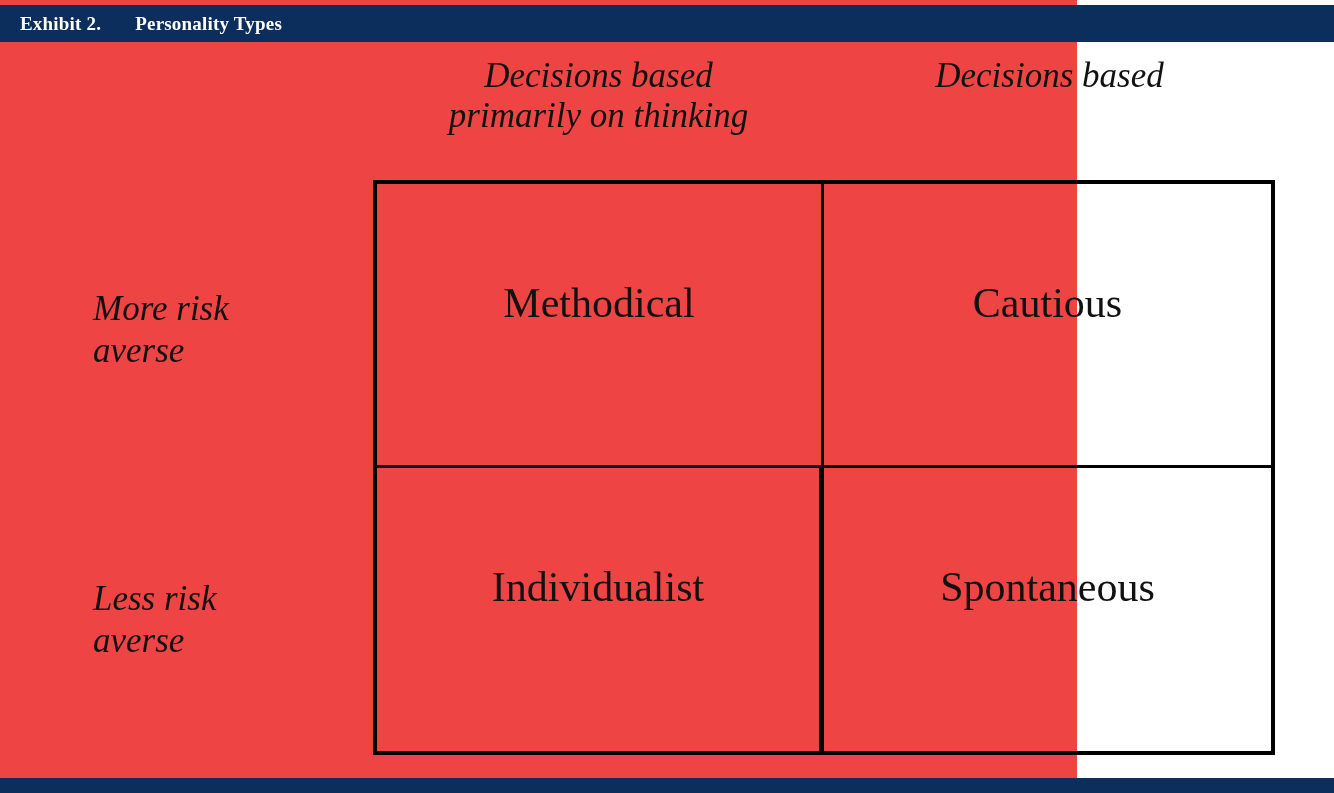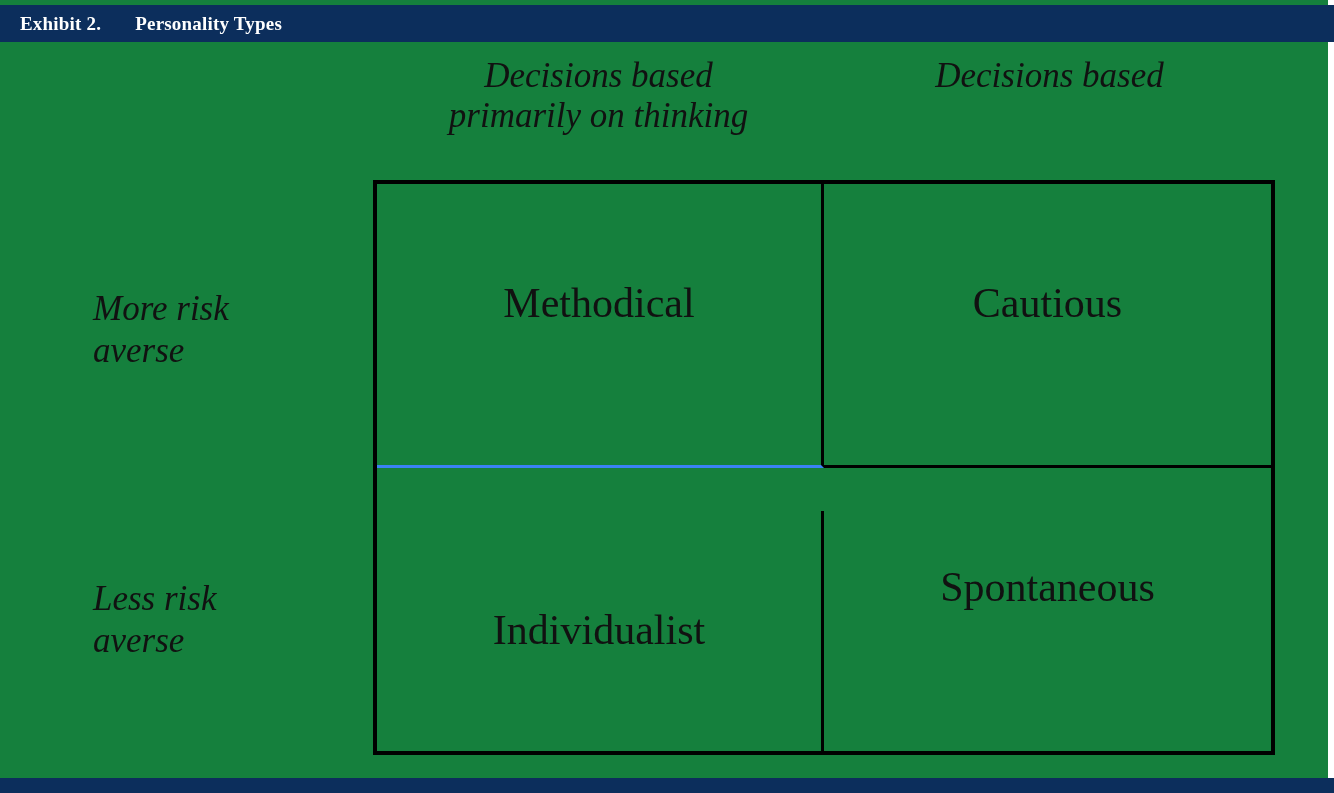--- a/index.html
+++ b/index.html
@@ -8,23 +8,23 @@
   }
   body {
     width: 1334px;
     height: 793px;
     background: #ffffff;
     font-family: "Liberation Serif", "DejaVu Serif", serif;
     overflow: hidden;
   }
   #page {
     position: relative;
-    width: 1328px;
+    width: 1077px;
     height: 793px;
-    background: #15803d;
+    background: #ef4444;
   }
 
   
   #exhibit-banner {
     position: absolute;
     left: 0;
     top: 5px;
     width: 1334px;
     height: 37px;
     background: #0C2E5C;
@@ -122,23 +122,23 @@
     justify-content: center;
     overflow: hidden;
   }
   .cell .cell-text {
     margin-top: 98px;
     font-size: 42px;
     color: #111111;
     white-space: nowrap;
     line-height: 1;
   }
-  #cell-methodical { border-right: 3px solid #000000; border-bottom: 3px solid #3b82f6; }
+  #cell-methodical { border-right: 3px solid #000000; border-bottom: 3px solid #0f172a; }
   #cell-cautious   { border-bottom: 3px solid #000000; }
-  #cell-individualist { border-right: 3px solid #000000; margin-top: 43px; }
+  #cell-individualist { border-right: 5px solid #000000; }
   #cell-spontaneous { }
 </style>
 </head>
 <body>
 
 <div id="page">
 
   <div id="exhibit-banner">
     <div class="banner-inner">
       <span class="banner-label">Exhibit 2.</span>

